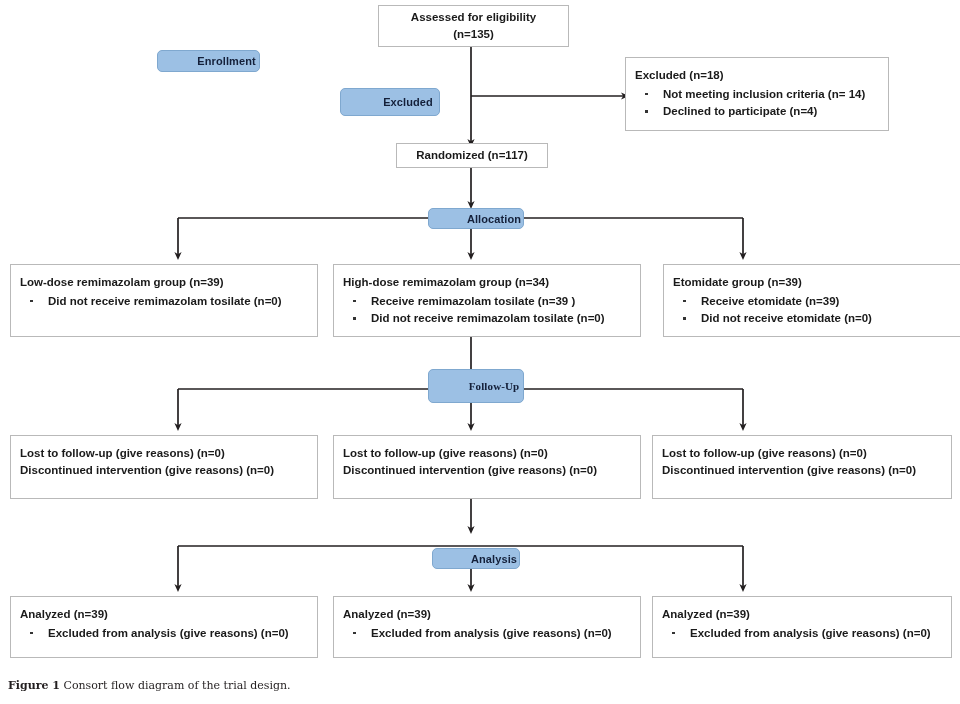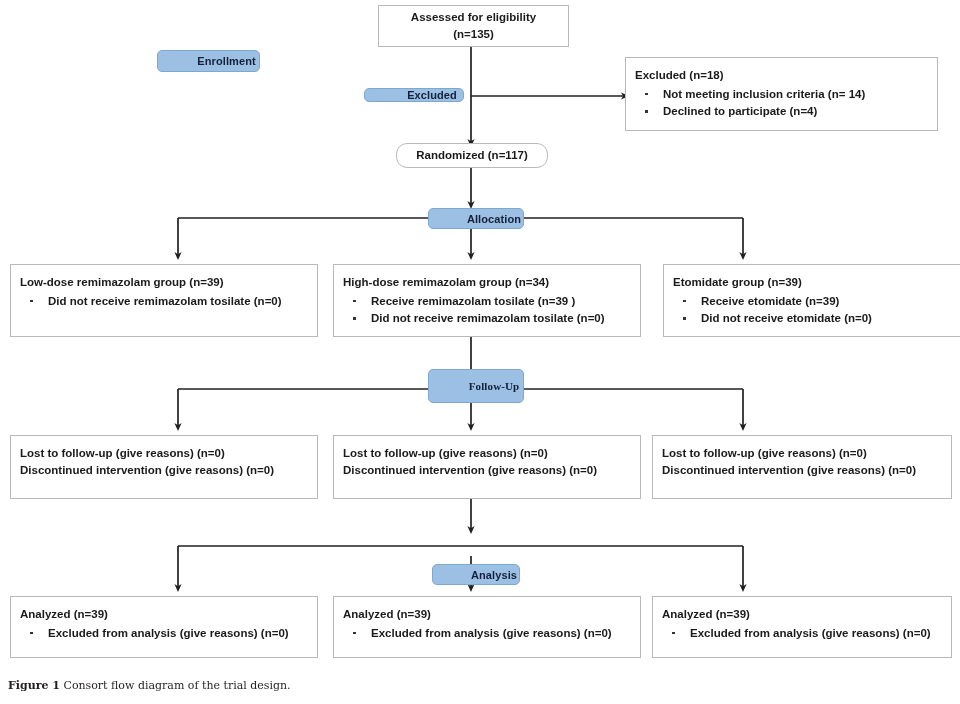--- a/index.html
+++ b/index.html
@@ -133,50 +133,50 @@
       <line x1="178" y1="546" x2="178" y2="588" marker-end="url(#arrow)"></line>
       <line x1="471" y1="556" x2="471" y2="588" marker-end="url(#arrow)"></line>
       <line x1="743" y1="546" x2="743" y2="588" marker-end="url(#arrow)"></line>
     </g>
   </svg>
 
   <div class="badge" style="left:157px; top:50px; width:103px; height:22px;">
     <span>Enrollment</span>
   </div>
 
-  <div class="badge" style="left:364px; top:88px; width:100px; height:14px;">
+  <div class="badge" style="left:340px; top:88px; width:100px; height:28px;">
     <span>Excluded</span>
   </div>
 
   <div class="badge" style="left:428px; top:208px; width:96px; height:21px;">
     <span>Allocation</span>
   </div>
 
   <div class="badge" style="left:428px; top:369px; width:96px; height:34px;font-family:Liberation Serif, serif;">
     <span>Follow-Up</span>
   </div>
 
-  <div class="badge" style="left:432px; top:564px; width:88px; height:21px;">
+  <div class="badge" style="left:432px; top:548px; width:88px; height:21px;">
     <span>Analysis</span>
   </div>
 
   <div class="node centered" style="left:378px; top:5px; width:191px; height:42px;">
     <span class="ln">Assessed for eligibility</span>
     <span class="ln">(n=135)</span>
   </div>
 
-  <div class="node listbox" style="left:625px; top:57px; width:313px; height:74px;">
+  <div class="node listbox" style="left:625px; top:57px; width:264px; height:74px;">
     <span class="ln">Excluded  (n=18)</span>
     <ul>
       <li>Not meeting inclusion criteria (n= 14)</li>
       <li>Declined to participate (n=4)</li>
     </ul>
   </div>
 
-  <div class="node centered" style="left:396px; top:143px; width:152px; height:25px;border-radius:11px;">
+  <div class="node centered" style="left:396px; top:143px; width:152px; height:25px;">
     <span class="ln">Randomized (n=117)</span>
   </div>
 
   <div class="node listbox" style="left:10px; top:264px; width:308px; height:73px;">
     <span class="ln">Low-dose remimazolam group (n=39)</span>
     <ul>
       <li>Did not receive  remimazolam tosilate (n=0)</li>
     </ul>
   </div>
 

